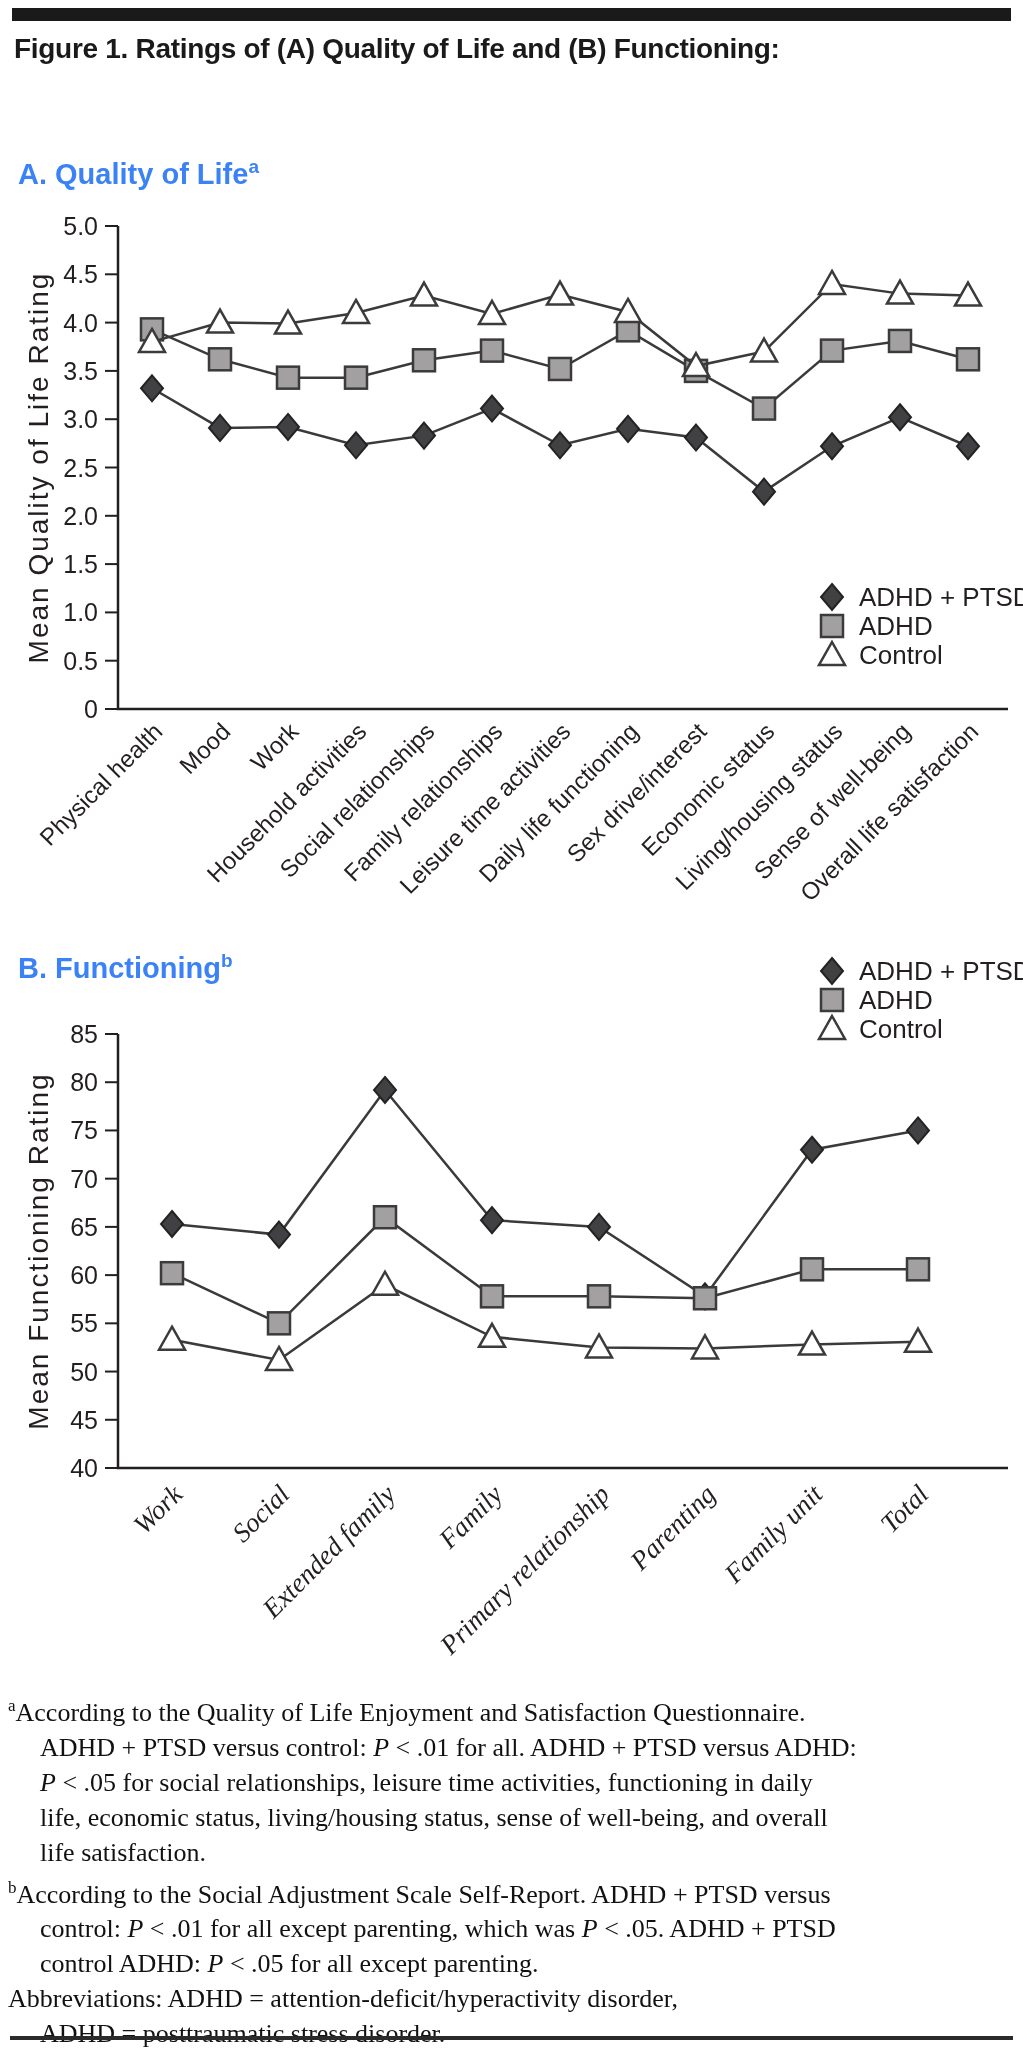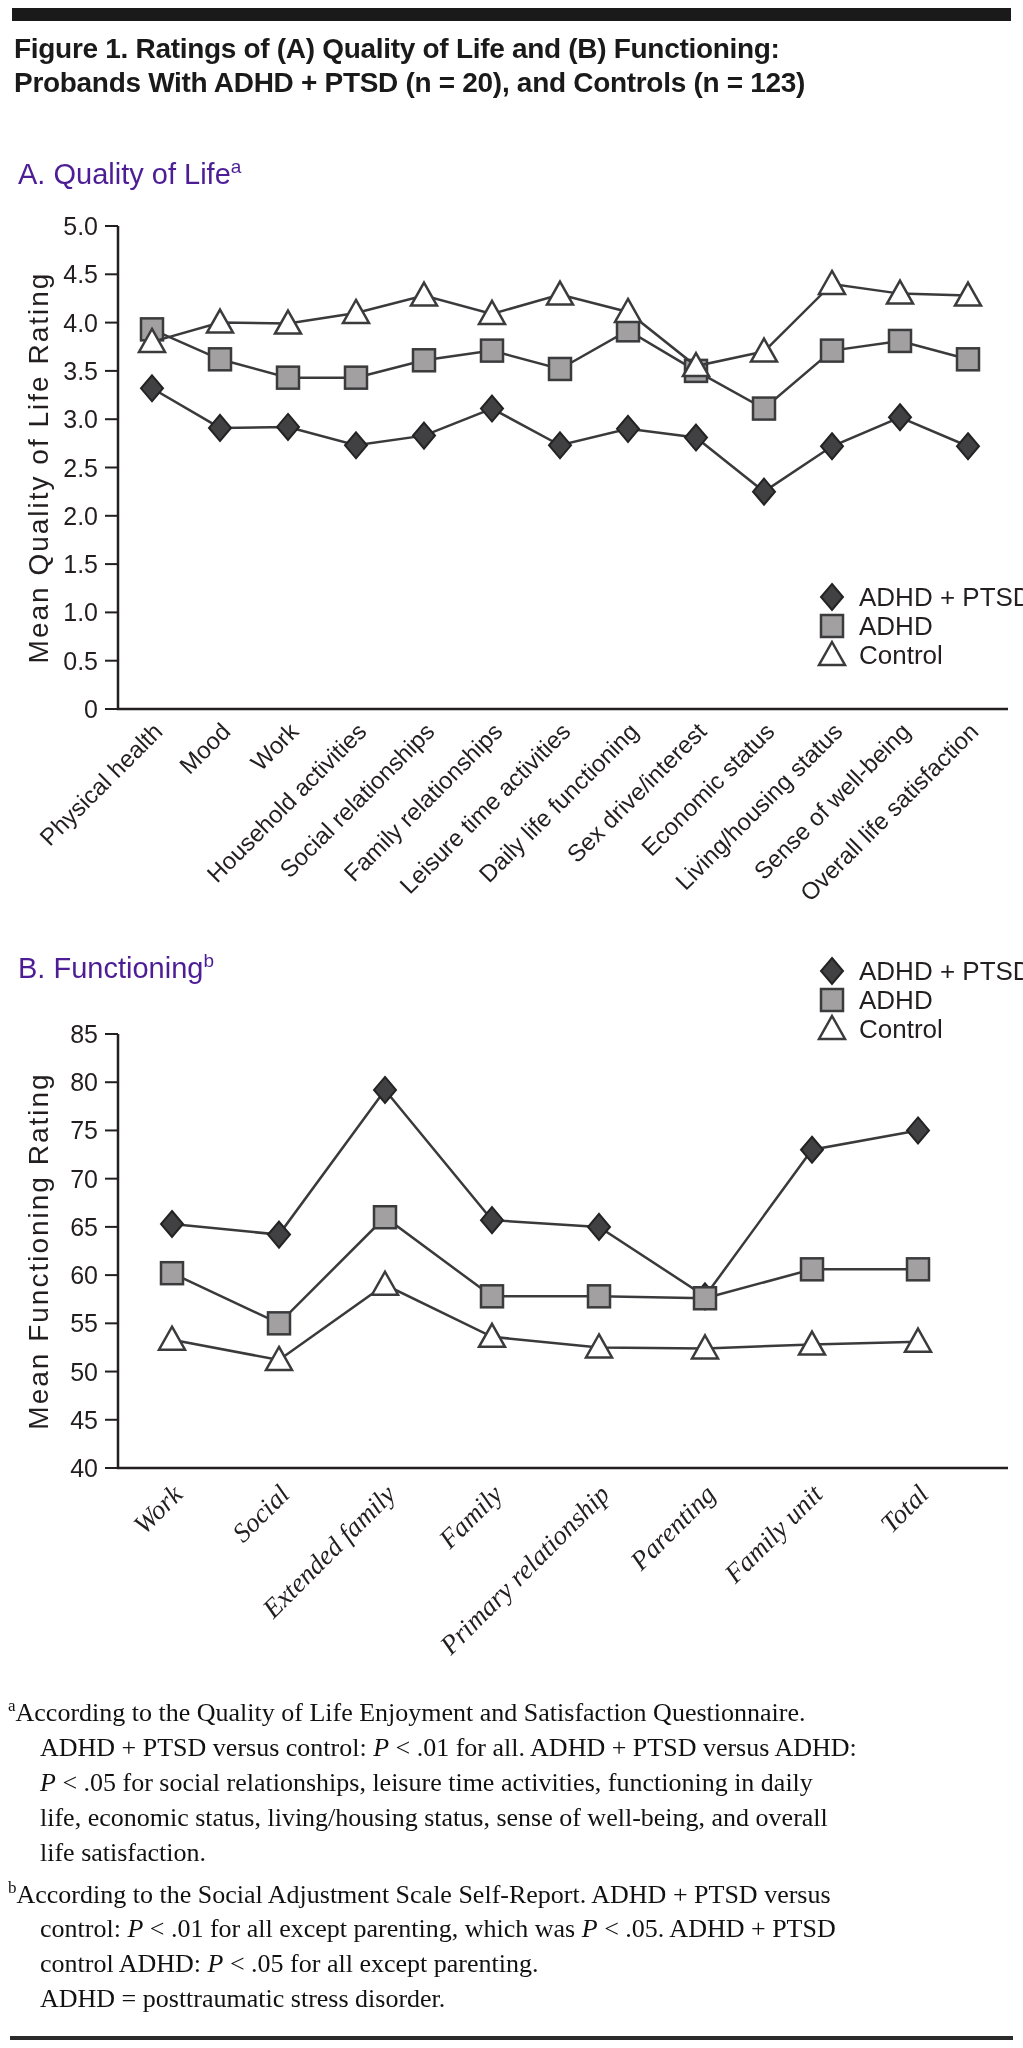--- a/index.html
+++ b/index.html
@@ -3,21 +3,21 @@
 <meta charset="utf-8">
 <style>
   html,body{margin:0;padding:0;background:#ffffff;}
   .page{position:relative;width:1023px;height:2048px;background:#fff;
         font-family:"Liberation Sans",sans-serif;color:#231f20;overflow:hidden;}
   .top-rule{position:absolute;left:12px;top:8px;width:999px;height:13px;background:#1a1a1a;}
   .bottom-rule{position:absolute;left:10px;top:2036px;width:1003px;height:4px;background:#2b2b2b;}
   .figure-title{position:absolute;left:14px;top:32px;margin:0;
         font-size:28px;font-weight:bold;line-height:34px;letter-spacing:-0.3px;color:#1a1a1a;}
   .figure-title div{white-space:nowrap;}
-  .panel-label{position:absolute;left:18px;font-size:29px;font-weight:400;color:#4c1d95;white-space:nowrap;}
+  .panel-label{position:absolute;left:18px;font-size:29px;font-weight:700;color:#3b82f6;white-space:nowrap;}
   .panel-label sup{font-size:19px;}
   #panel-a-label{top:156px;}
   #panel-b-label{top:950px;}
   svg{position:absolute;left:0;}
   #chartA{top:150px;}
   #chartB{top:945px;}
   .tick-label{font:25px "Liberation Sans",sans-serif;fill:#231f20;}
   .y-title{font:28px "Liberation Sans",sans-serif;letter-spacing:2px;fill:#231f20;}
   .cat-a{font:24px "Liberation Sans",sans-serif;fill:#231f20;}
   .cat-b{font:italic 27px "Liberation Serif",serif;fill:#231f20;}
@@ -37,21 +37,20 @@
 </style>
 </head>
 <body>
 
 <div class="page">
 
   <div class="top-rule"></div>
 
   <h1 class="figure-title">
     <div>Figure 1. Ratings of (A) Quality of Life and (B) Functioning:</div>
-    <div>Probands With ADHD + PTSD (n = 20), and Controls (n = 123)</div>
   </h1>
 
   <div class="panel-label" id="panel-a-label"><span>A. Quality of Life</span><sup>a</sup></div>
 
   <svg id="chartA" width="1023" height="795" viewBox="0 0 1023 795">
       <g>
         <path d="M 118 76 L 118 559 L 1008 559" class="axis"></path>
       </g>
       <g>
         <line x1="105" y1="76" x2="118" y2="76" class="tick"></line>
@@ -247,17 +246,18 @@
 
   <div class="footnotes" id="footnotes">
       <div class="fn-line"><sup>a</sup><span>According to the Quality of Life Enjoyment and Satisfaction Questionnaire.</span></div>
       <div class="fn-line indent"><span>ADHD + PTSD versus control: </span><i>P</i><span> &lt; .01 for all. ADHD + PTSD versus ADHD:</span></div>
       <div class="fn-line indent"><i>P</i><span> &lt; .05 for social relationships, leisure time activities, functioning in daily</span></div>
       <div class="fn-line indent"><span>life, economic status, living/housing status, sense of well-being, and overall</span></div>
       <div class="fn-line indent"><span>life satisfaction.</span></div>
       <div class="fn-line"><sup>b</sup><span>According to the Social Adjustment Scale Self-Report. ADHD + PTSD versus</span></div>
       <div class="fn-line indent"><span>control: </span><i>P</i><span> &lt; .01 for all except parenting, which was </span><i>P</i><span> &lt; .05. ADHD + PTSD</span></div>
       <div class="fn-line indent"><span>control ADHD: </span><i>P</i><span> &lt; .05 for all except parenting.</span></div>
+      <div class="fn-line"><span>Abbreviations: ADHD = attention-deficit/hyperactivity disorder,</span></div>
       <div class="fn-line indent"><span>ADHD = posttraumatic stress disorder.</span></div>
     </div>
 
   <div class="bottom-rule"></div>
 </div>
 
 </body></html>

